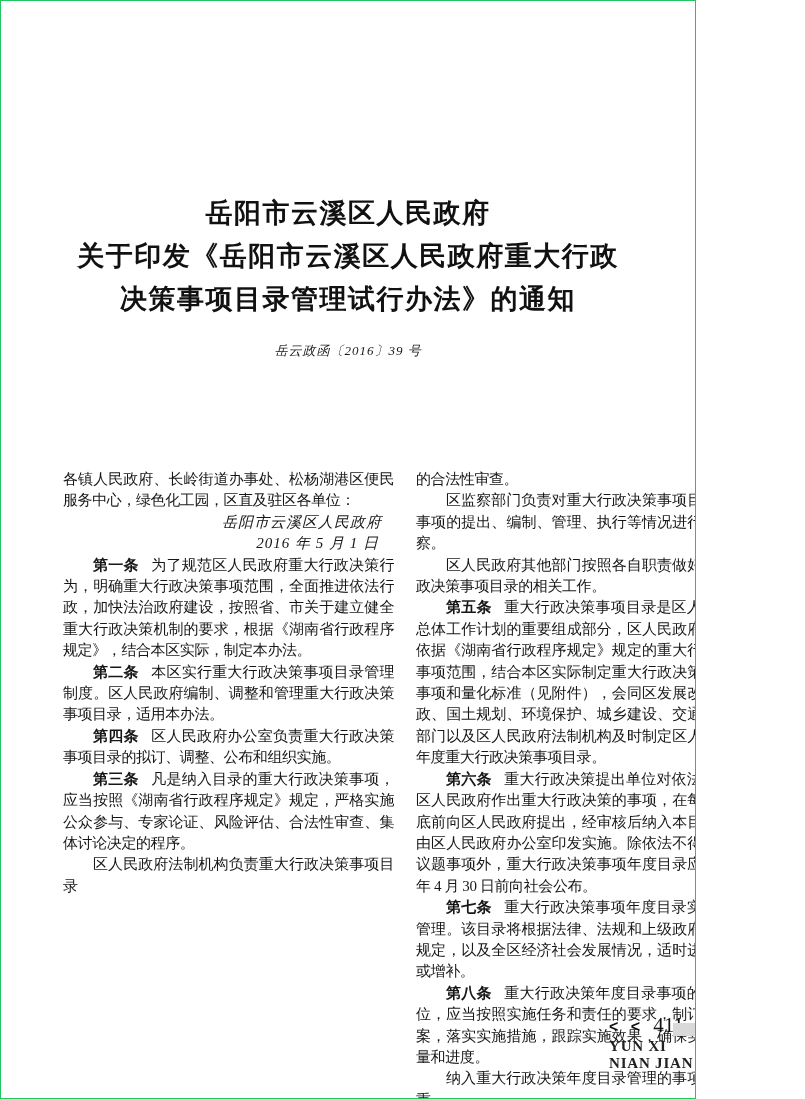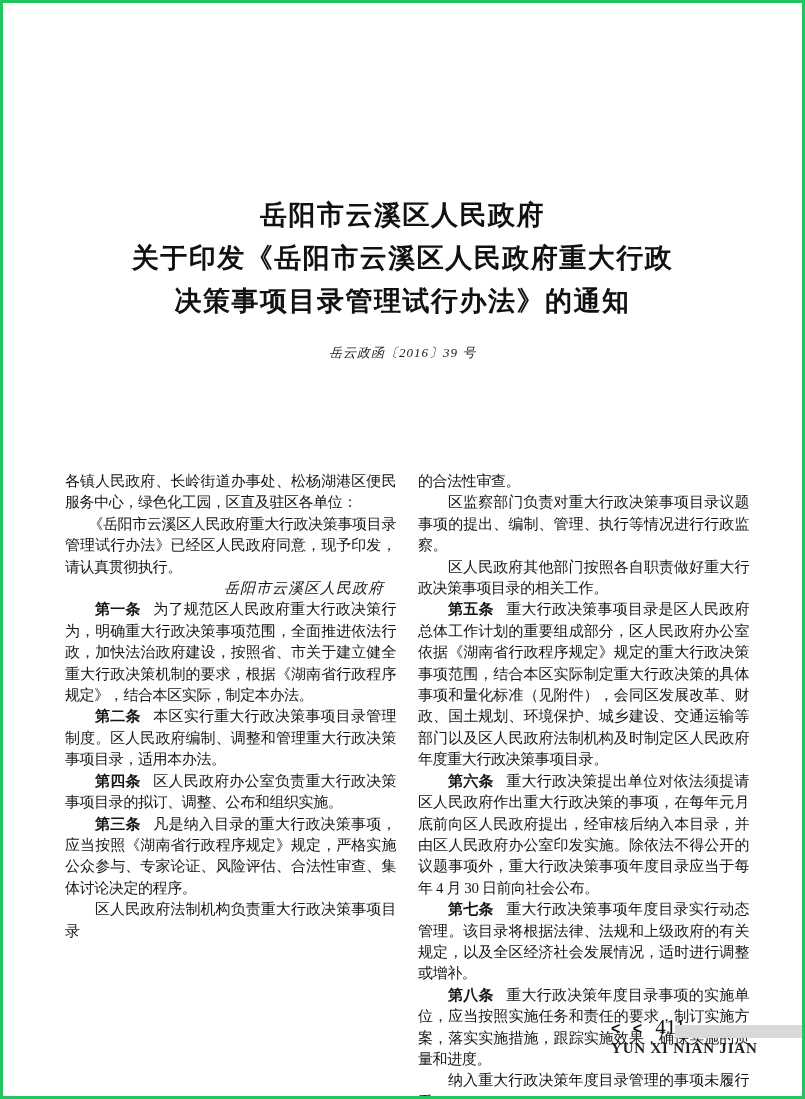--- a/index.html
+++ b/index.html
@@ -1,19 +1,19 @@
 <!DOCTYPE html>
 <html><head>
 <meta charset="utf-8">
 <style>
   * { margin:0; padding:0; box-sizing:border-box; }
   html,body { width:805px; height:1099px; background:#ffffff; }
   .page {
-    position:relative; width:805px; height:1099px; background:#ffffff;
-    border:3px solid #22c55e; overflow:hidden;
+    position:relative; width:696px; height:1099px; background:#ffffff;
+    border:1px solid #22c55e; overflow:hidden;
     font-family:"Liberation Serif", serif; color:#161616;
   }
   .title-block {
     position:absolute; top:191px; left:0; width:100%;
     text-align:center; font-family:"Liberation Sans", sans-serif;
     font-weight:700; font-size:27px; line-height:43px; letter-spacing:1.5px;
     color:#111;
   }
   .doc-number {
     position:absolute; top:341px; left:0; width:100%;
@@ -56,22 +56,22 @@
     <div>关于印发《岳阳市云溪区人民政府重大行政</div>
     <div>决策事项目录管理试行办法》的通知</div>
   </div>
 
   <div class="doc-number">岳云政函〔2016〕39 号</div>
 
   <div class="content">
 
     <div class="col">
       <p>各镇人民政府、长岭街道办事处、松杨湖港区便民服务中心，绿色化工园，区直及驻区各单位：</p>
-      <p class="ind-br">《岳阳市云溪区人民政府重大行政决策事项目录管理试行办法》已经区人民政府同意，现予印发，请认真贯彻执行。</p>
       <p class="sig">岳阳市云溪区人民政府</p>
+      <p class="date">2016 年 5 月 1 日</p>
       <p class="ind"><span class="lbl">第一条</span><span>为了规范区人民政府重大行政决策行为，明确重大行政决策事项范围，全面推进依法行政，加快法治政府建设，按照省、市关于建立健全重大行政决策机制的要求，根据《湖南省行政程序规定》，结合本区实际，制定本办法。</span></p>
       <p class="ind"><span class="lbl">第二条</span><span>本区实行重大行政决策事项目录管理制度。区人民政府编制、调整和管理重大行政决策事项目录，适用本办法。</span></p>
       <p class="ind"><span class="lbl">第四条</span><span>区人民政府办公室负责重大行政决策事项目录的拟订、调整、公布和组织实施。</span></p>
       <p class="ind"><span class="lbl">第三条</span><span>凡是纳入目录的重大行政决策事项，应当按照《湖南省行政程序规定》规定，严格实施公众参与、专家论证、风险评估、合法性审查、集体讨论决定的程序。</span></p>
       <p class="ind">区人民政府法制机构负责重大行政决策事项目录</p>
     </div>
 
     <div class="col">
       <p>的合法性审查。</p>
       <p class="ind">区监察部门负责对重大行政决策事项目录议题事项的提出、编制、管理、执行等情况进行行政监察。</p>

